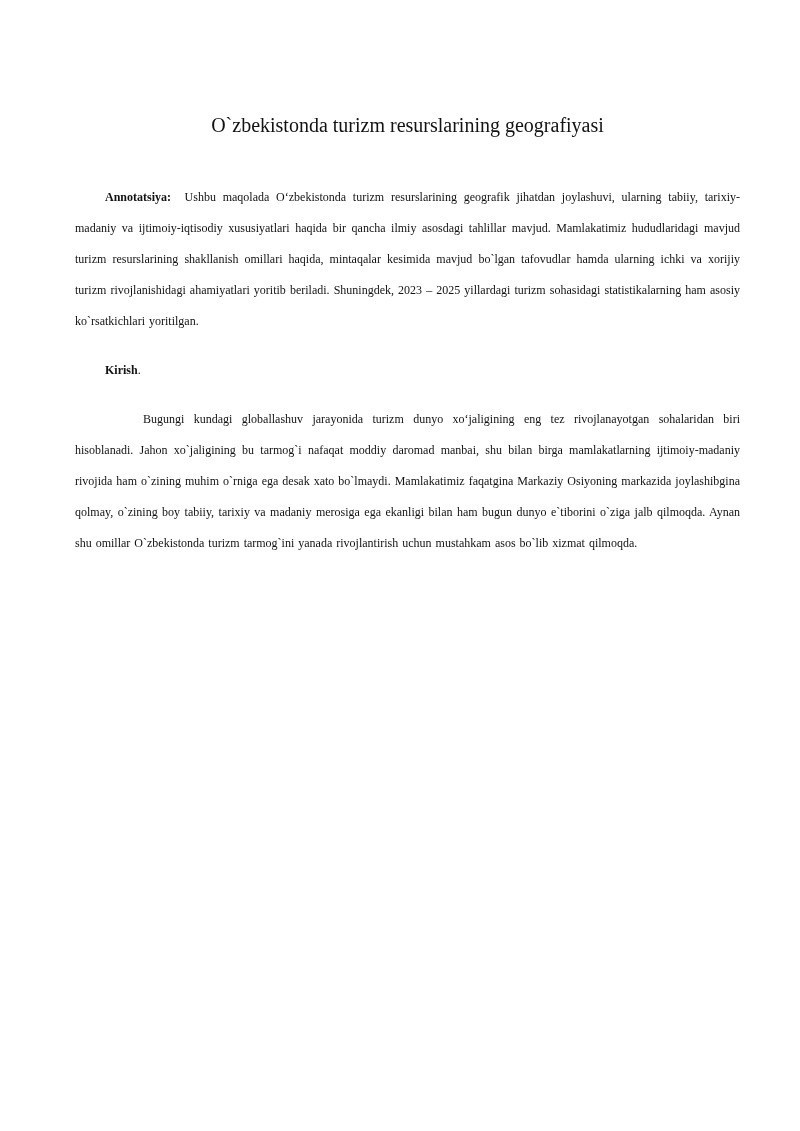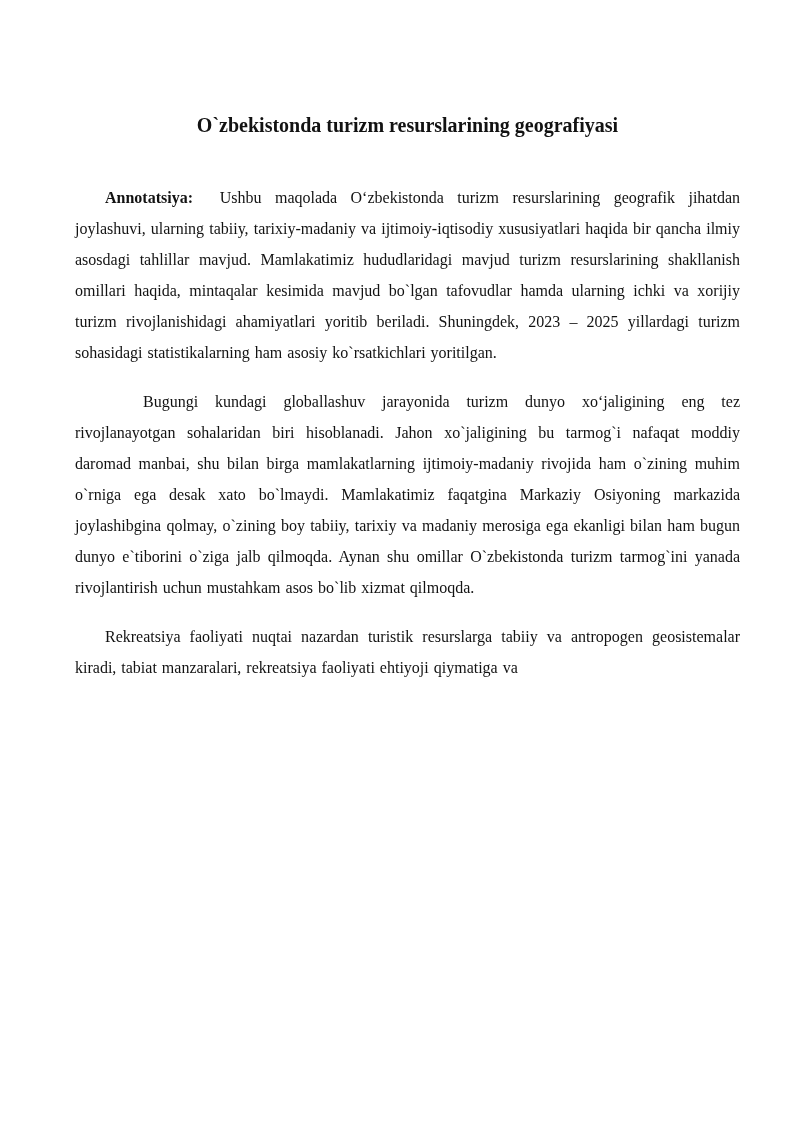--- a/index.html
+++ b/index.html
@@ -15,26 +15,26 @@
     background: #ffffff;
     box-sizing: border-box;
     padding: 112px 60px 0 75px;
     font-family: "Liberation Serif", "DejaVu Serif", serif;
     color: #121212;
     overflow: hidden;
   }
   .doc-title {
     font-size: 20px;
     line-height: 26px;
-    font-weight: bold;
+    font-weight: normal;
     text-align: center;
     margin: 0 0 44px 0;
   }
   .para {
-    font-size: 16px;
+    font-size: 12px;
     line-height: 31px;
     text-align: justify;
     text-indent: 30px;
     margin: 16px 0 18px 0;
     word-spacing: 1px;
   }
   .para.indent-lg {
     text-indent: 68px;
   }
   .lead {
@@ -44,19 +44,19 @@
 </head>
 <body>
 
 <div class="page">
 
   <h1 class="doc-title">O`zbekistonda turizm resurslarining geografiyasi</h1>
 
   <p class="para"><b class="lead">Annotatsiya:</b><span>&nbsp; Ushbu maqolada Oʻzbekistonda turizm resurslarining geografik jihatdan joylashuvi, ularning tabiiy, tarixiy-madaniy va ijtimoiy-iqtisodiy xususiyatlari haqida bir qancha ilmiy asosdagi tahlillar mavjud. Mamlakatimiz hududlaridagi mavjud turizm resurslarining shakllanish omillari haqida, mintaqalar kesimida mavjud bo`lgan tafovudlar hamda ularning ichki va xorijiy turizm rivojlanishidagi ahamiyatlari yoritib beriladi. Shuningdek, 2023 – 2025 yillardagi turizm sohasidagi statistikalarning ham asosiy ko`rsatkichlari yoritilgan.</span></p>
 
 
+  <p class="para"><b class="lead">Kirish</b><span>.</span></p>
 
   <p class="para indent-lg"><span>Bugungi kundagi globallashuv jarayonida turizm dunyo xoʻjaligining eng tez rivojlanayotgan sohalaridan biri hisoblanadi. Jahon xo`jaligining bu tarmog`i nafaqat moddiy daromad manbai, shu bilan birga mamlakatlarning ijtimoiy-madaniy rivojida ham o`zining muhim o`rniga ega desak xato bo`lmaydi.  Mamlakatimiz faqatgina Markaziy Osiyoning markazida joylashibgina qolmay,  o`zining boy tabiiy, tarixiy va madaniy merosiga ega ekanligi bilan ham bugun dunyo e`tiborini o`ziga jalb qilmoqda. Aynan shu omillar O`zbekistonda turizm tarmog`ini yanada rivojlantirish uchun mustahkam asos bo`lib xizmat qilmoqda.</span></p>
 
 
-  <p class="para"><span>Rekreatsiya faoliyati nuqtai nazardan turistik resurslarga tabiiy va antropogen geosistemalar kiradi, tabiat manzaralari, rekreatsiya faoliyati ehtiyoji qiymatiga va</span></p>
 
 </div>
 
 </body></html>

